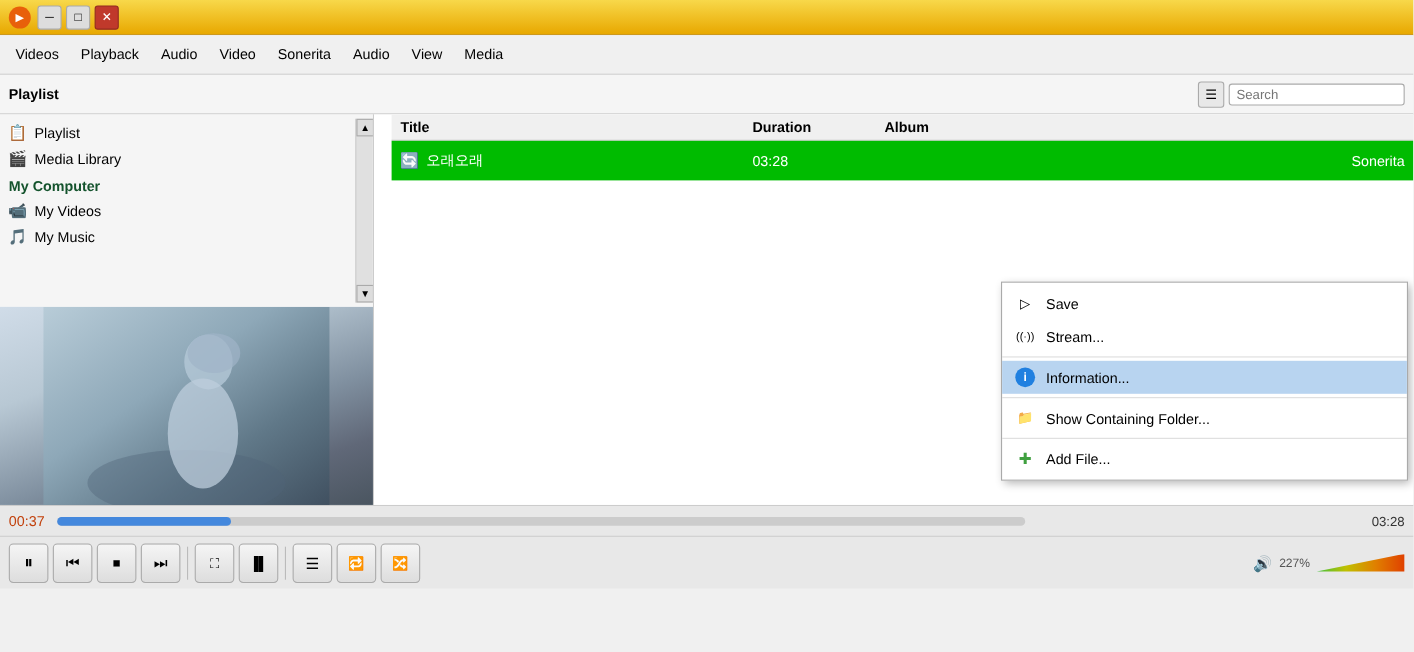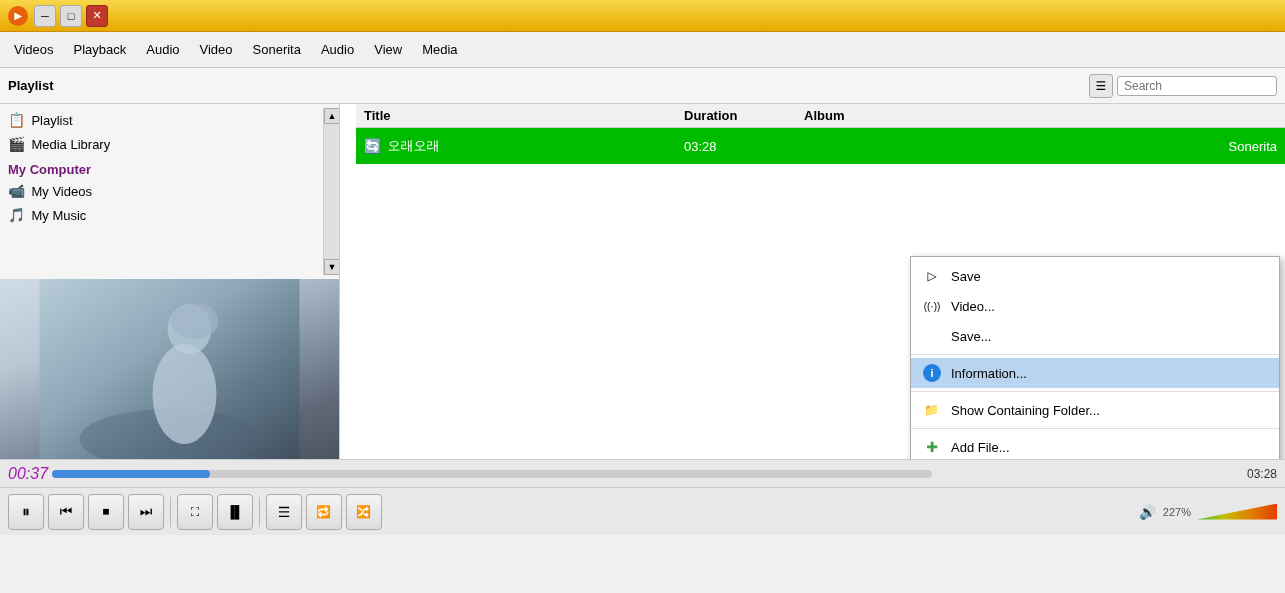--- a/index.html
+++ b/index.html
@@ -105,21 +105,21 @@
       align-items: center;
       padding: 4px 8px;
       cursor: pointer;
       font-size: 13px;
       gap: 6px;
     }
     .sidebar-section-label {
       font-weight: bold;
       padding: 6px 8px 2px 8px;
       font-size: 13px;
-      color: #701a75;
+      color: #14532d;
     }
     .sidebar-icon { font-size: 14px; }
     .sidebar-inner {
       width: calc(100% - 16px);
       float: left;
     }
     .scroll-up, .scroll-down {
       width: 16px; height: 16px;
       background: #ddd;
       border: 1px solid #aaa;
@@ -238,21 +238,21 @@
     
     .progress-area {
       background: #e8e8e8;
       height: 28px;
       display: flex;
       align-items: center;
       padding: 0 8px;
       gap: 8px;
       border-top: 1px solid #ccc;
     }
-    .time-label { font-size: 16px; color: #a21caf; width: 36px; font-style: italic; }
+    .time-label { font-size: 13px; color: #c2410c; width: 36px; }
     .progress-track {
       flex: 1;
       height: 8px;
       background: #ccc;
       border-radius: 4px;
       position: relative;
       max-width: 880px;
     }
     .progress-fill {
       height: 100%;
@@ -424,27 +424,23 @@
 
     <div class="context-menu">
 
       <div class="ctx-item">
         <div class="ctx-icon">▷</div>
         <span>Save</span>
       </div>
 
       <div class="ctx-item">
         <div class="ctx-icon" style="font-size:10px;">((·))</div>
-        <span>Video...</span>
-      </div>
-
-      <div class="ctx-item">
-        <div class="ctx-icon"></div>
-        <span>Save...</span>
-      </div>
+        <span>Stream...</span>
+      </div>
+
       <div class="ctx-separator"></div>
 
       <div class="ctx-item highlighted">
         <div class="ctx-icon-blue">i</div>
         <span>Information...</span>
       </div>
       <div class="ctx-separator"></div>
 
       <div class="ctx-item">
         <div class="ctx-icon ctx-icon-folder">📁</div>

